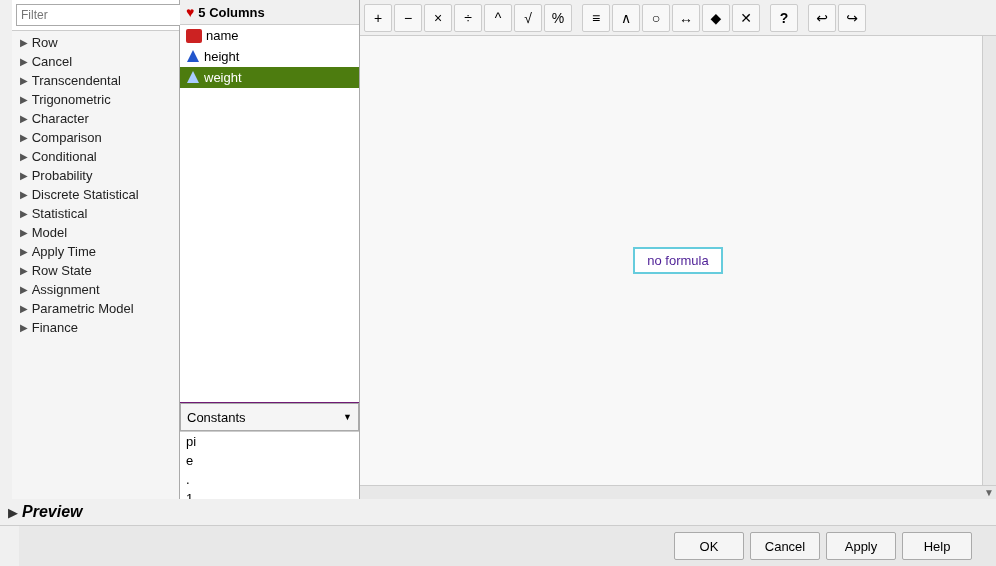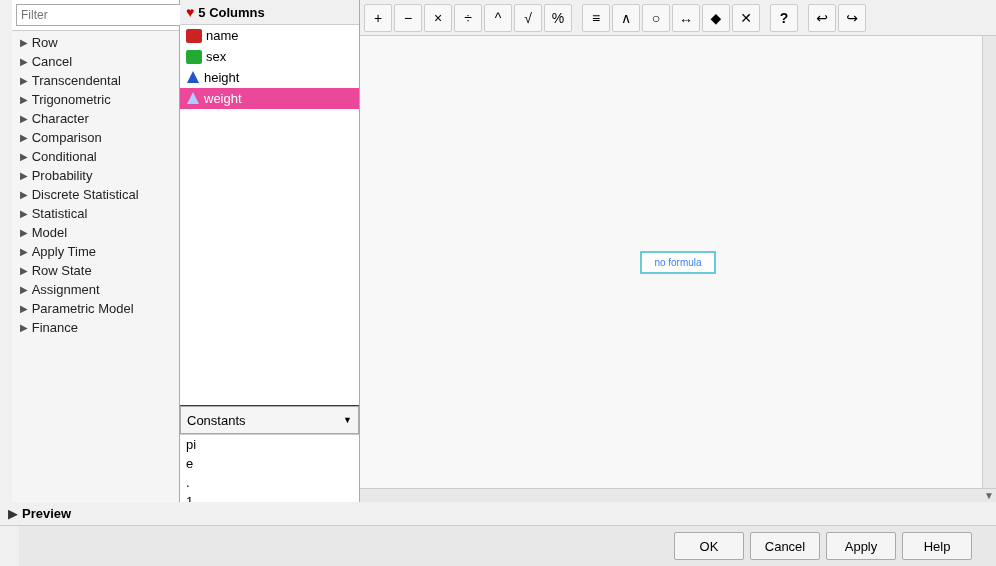--- a/index.html
+++ b/index.html
@@ -20,45 +20,45 @@
     .category-arrow { color: #555; margin-right: 4px; font-size: 10px; }
 
     
     .middle-panel { width: 180px; display: flex; flex-direction: column; border-right: 1px solid #aaa; background: #fff; }
 
     .columns-header { background: #f0f0f0; border-bottom: 1px solid #ccc; padding: 4px 6px; display: flex; align-items: center; gap: 4px; font-weight: bold; }
     .col-header-icon { color: #c00; font-size: 14px; }
 
     .column-list { flex: 1; overflow-y: auto; }
     .column-item { display: flex; align-items: center; padding: 3px 6px; cursor: pointer; user-select: none; text-align: center; }
-    .column-item.selected { background: #ec4899; color: #fff; }
+    .column-item.selected { background: #4d7c0f; color: #fff; }
     .col-icon { width: 16px; height: 14px; margin-right: 4px; display: inline-block; border-radius: 2px; flex-shrink: 0; }
     .col-icon-red { background: #cc2222; }
     .col-icon-green { background: #22aa33; }
 
     .constants-section { border-top: 1px solid #701a75; }
     .constants-dropdown { width: 100%; height: 28px; padding: 2px 6px; border: 1px solid #aaa; background: #f5f5f5; cursor: pointer; display: flex; align-items: center; justify-content: space-between; }
     .constants-list { height: 68px; overflow-y: auto; border-top: 1px solid #ccc; background: #fff; }
     .constant-item { padding: 2px 6px; cursor: pointer; }
 
     
     .right-panel { flex: 1; display: flex; flex-direction: column; background: #f8f8f8; }
 
     .toolbar { height: 36px; border-bottom: 1px solid #ccc; display: flex; align-items: center; padding: 0 4px; gap: 2px; background: #f0f0f0; }
     .toolbar-btn { width: 28px; height: 28px; border: 1px solid #ccc; background: #f8f8f8; cursor: pointer; display: flex; align-items: center; justify-content: center; font-size: 14px; border-radius: 2px; }
     .toolbar-sep { width: 6px; }
 
     .formula-area { flex: 1; position: relative; display: flex; align-items: center; justify-content: center; overflow: hidden; }
-    .no-formula-box { border: 2px solid #66ccdd; padding: 4px 12px; color: #3b82f6; font-size: 10px; background: #fff; }
+    .no-formula-box { border: 2px solid #66ccdd; padding: 4px 12px; color: #4c1d95; font-size: 13px; background: #fff; }
 
     .formula-scrollbar-h { height: 14px; background: #e8e8e8; border-top: 1px solid #ccc; }
     .formula-scrollbar-v { position: absolute; right: 0; top: 0; width: 14px; height: 100%; background: #e8e8e8; border-left: 1px solid #ccc; }
     .preview-section { display: flex; align-items: center; padding: 4px 8px; border-bottom: 1px solid #ccc; }
     .preview-arrow { color: #333; margin-right: 4px; }
-    .preview-label { font-weight: bold; font-size: 13px; }
+    .preview-label { font-weight: bold; font-size: 16px; font-style: italic; }
 
     .button-row { display: flex; justify-content: flex-end; align-items: center; padding: 6px 24px; gap: 6px; background: #e8e8e8; margin-left: 19px; }
     .dialog-btn { height: 28px; min-width: 70px; border: 1px solid #aaa; background: #f5f5f5; cursor: pointer; font-size: 13px; border-radius: 2px; padding: 0 12px; }
 
     
     ::-webkit-scrollbar { width: 12px; height: 12px; }
     ::-webkit-scrollbar-track { background: #f0f0f0; }
     ::-webkit-scrollbar-thumb { background: #b0b0b0; border: 1px solid #aaa; }
 
     .bottom-section { display: flex; flex-direction: column; }
@@ -151,24 +151,20 @@
 
   <div class="middle-panel">
     <div class="columns-header">
       <span class="col-header-icon">♥</span>
       <span>5 Columns</span>
     </div>
     <div class="column-list">
     <div class="column-item">
           <span class="col-icon col-icon-red"></span>
           <span>name</span>
-        </div>
-        <div class="column-item">
-          <span class="col-icon col-icon-green"></span>
-          <span>sex</span>
         </div>
         <div class="column-item">
           <span style="display: inline-block; width: 14px; height: 14px; margin-right: 4px;"><svg width="12" height="12" viewBox="0 0 12 12">
               <polygon points="0,12 6,0 12,12" fill="#2255cc"></polygon>
             </svg></span>
           <span>height</span>
         </div>
         <div class="column-item selected">
           <span style="display: inline-block; width: 14px; height: 14px; margin-right: 4px;"><svg width="12" height="12" viewBox="0 0 12 12">
               <polygon points="0,12 6,0 12,12" fill="#aaccff"></polygon>

